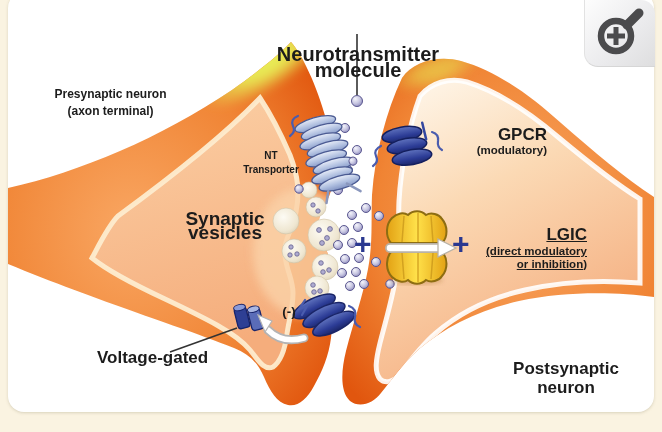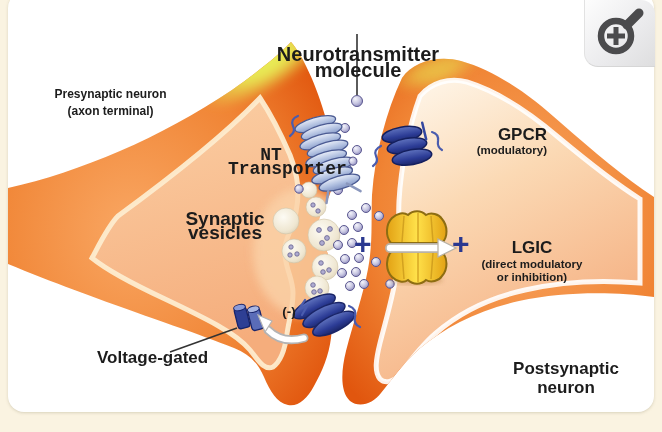--- a/index.html
+++ b/index.html
@@ -257,39 +257,39 @@
   <div class="lbl" style="left:262px;top:1px;width:192px;font-size:20px;line-height:15.5px;margin-top:46px;">
     <span class="ln">Neurotransmitter</span>
     <span class="ln">molecule</span>
   </div>
 
   <div class="lbl" style="left:18px;top:86px;width:185px;font-size:12px;line-height:16.5px;">
     <span class="ln">Presynaptic neuron</span>
     <span class="ln">(axon terminal)</span>
   </div>
 
-  <div class="lbl" style="left:228px;top:149px;width:86px;font-size:18px;line-height:13.5px;font-family:Liberation Mono, monospace;">
+  <div class="lbl" style="left:228px;top:149px;width:86px;font-size:10px;line-height:13.5px;">
     <span class="ln">NT</span>
     <span class="ln">Transporter</span>
   </div>
 
   <div class="lbl" style="left:437px;top:125px;width:110px;text-align:right;">
     <span class="ln" style="font-size:17px;line-height:19px;">GPCR</span>
     <span class="ln" style="font-size:11.5px;line-height:12px;">(modulatory)</span>
   </div>
 
   <div class="lbl" style="left:184px;top:212px;width:82px;font-size:19px;line-height:14px;">
     <span class="ln">Synaptic</span>
     <span class="ln">vesicles</span>
   </div>
 
   <div class="plus" style="left:354px;top:229px;">+</div>
   <div class="plus" style="left:452px;top:229px;">+</div>
 
-  <div class="lbl" style="left:477px;top:238px;width:110px;text-align:center;">
+  <div class="lbl" style="left:477px;top:225px;width:110px;text-align:right;text-decoration:underline;">
     <span class="ln" style="font-size:17px;line-height:20px;">LGIC</span>
     <span class="ln" style="font-size:11.5px;line-height:12.5px;">(direct modulatory</span>
     <span class="ln" style="font-size:11.5px;line-height:12.5px;">or inhibition)</span>
   </div>
 
   <div class="lbl" style="left:272px;top:304px;width:34px;font-size:13.5px;">(-)</div>
 
   <div class="lbl" style="left:97px;top:351px;width:120px;text-align:left;font-size:17px;line-height:14px;">
     <span class="ln">Voltage-gated</span>
   </div>

